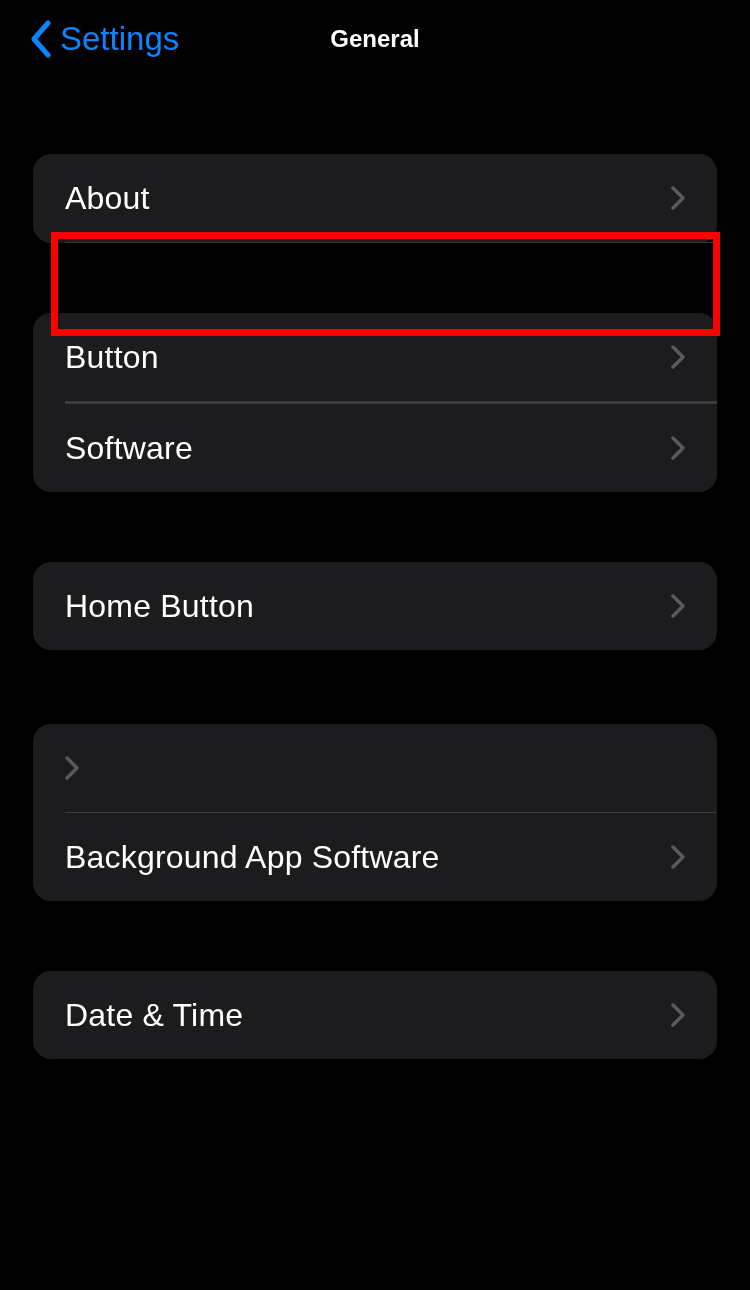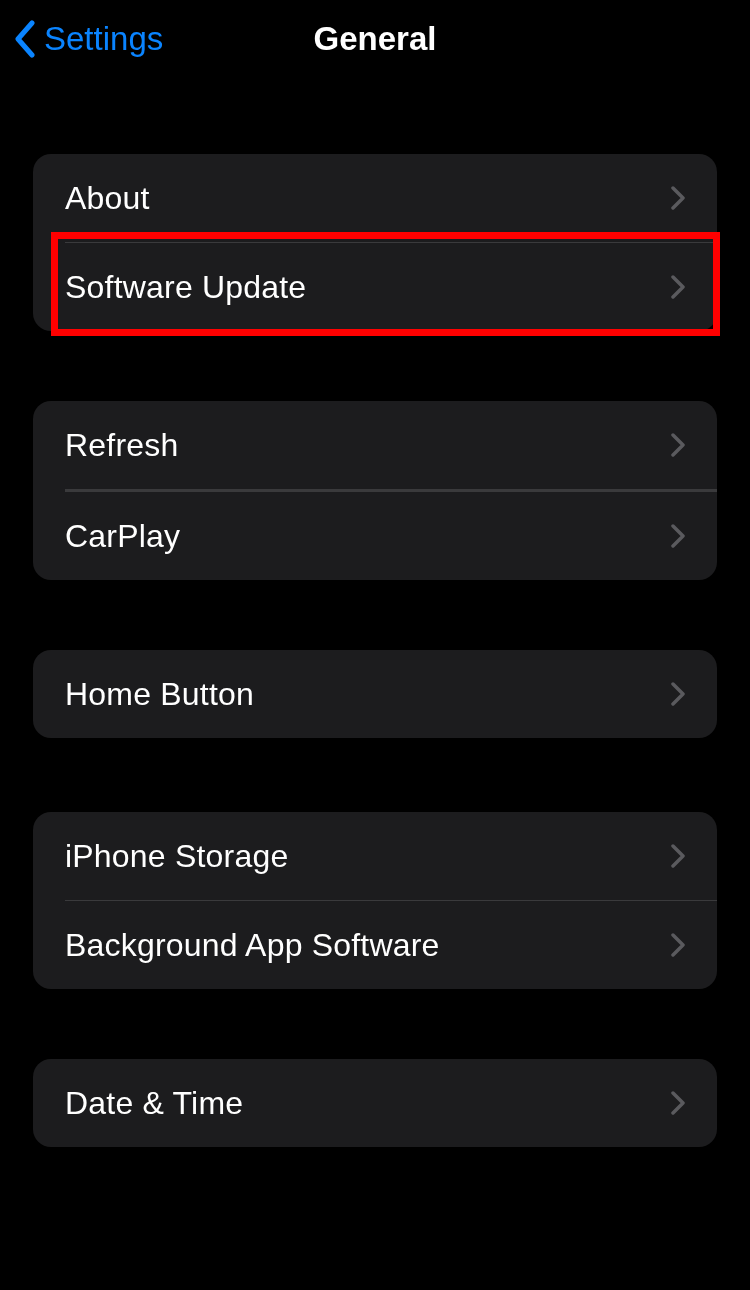--- a/index.html
+++ b/index.html
@@ -21,33 +21,33 @@
       display: flex;
       align-items: center;
       position: relative;
     }
     .back-button {
       display: flex;
       align-items: center;
       color: #0a84ff;
       font-size: 33px;
       font-weight: 400;
-      padding-left: 14px;
+      padding-left: 30px;
       cursor: pointer;
     }
     .back-chevron {
       margin-right: 8px;
       display: flex;
       align-items: center;
     }
     .title {
       position: absolute;
       left: 50%;
       transform: translateX(-50%);
-      font-size: 33px;
+      font-size: 24px;
       font-weight: 600;
       color: #ffffff;
     }
     .content {
       padding: 0 33px;
       padding-top: 76px;
     }
     .section {
       background: #1c1c1e;
       border-radius: 18px;
@@ -118,45 +118,37 @@
   <div class="section" style="position:relative;">
     <div class="row">
       <span class="row-label">About</span>
       <span class="chevron">
         <svg width="14" height="24" viewBox="0 0 14 24" fill="none">
             <path d="M2 2 L12 12 L2 22" stroke="#5a5a5e" stroke-width="3.5" stroke-linecap="round" stroke-linejoin="round"></path>
           </svg>
       </span>
     </div>
     <div class="divider"></div>
-    <div class="row">
-      <span class="row-label">Software Update</span>
-      <span class="chevron">
-        <svg width="14" height="24" viewBox="0 0 14 24" fill="none">
-            <path d="M2 2 L12 12 L2 22" stroke="#5a5a5e" stroke-width="3.5" stroke-linecap="round" stroke-linejoin="round"></path>
-          </svg>
-      </span>
-    </div>
     <div class="highlight-box"></div>
   </div>
 
   <div class="section">
     <div class="row">
-      <span class="row-label">Refresh</span>
+      <span class="row-label">Button</span>
       <span class="chevron">
         <svg width="14" height="24" viewBox="0 0 14 24" fill="none">
             <path d="M2 2 L12 12 L2 22" stroke="#5a5a5e" stroke-width="3.5" stroke-linecap="round" stroke-linejoin="round"></path>
           </svg>
       </span>
     </div>
     <div class="divider"></div>
     <div class="divider"></div>
     <div class="divider"></div>
     <div class="row">
-      <span class="row-label">CarPlay</span>
+      <span class="row-label">Software</span>
       <span class="chevron">
         <svg width="14" height="24" viewBox="0 0 14 24" fill="none">
             <path d="M2 2 L12 12 L2 22" stroke="#5a5a5e" stroke-width="3.5" stroke-linecap="round" stroke-linejoin="round"></path>
           </svg>
       </span>
     </div>
   </div>
 
   <div class="section tight">
     <div class="row">
@@ -164,21 +156,20 @@
       <span class="chevron">
         <svg width="14" height="24" viewBox="0 0 14 24" fill="none">
             <path d="M2 2 L12 12 L2 22" stroke="#5a5a5e" stroke-width="3.5" stroke-linecap="round" stroke-linejoin="round"></path>
           </svg>
       </span>
     </div>
   </div>
 
   <div class="section">
     <div class="row">
-      <span class="row-label">iPhone Storage</span>
       <span class="chevron">
         <svg width="14" height="24" viewBox="0 0 14 24" fill="none">
             <path d="M2 2 L12 12 L2 22" stroke="#5a5a5e" stroke-width="3.5" stroke-linecap="round" stroke-linejoin="round"></path>
           </svg>
       </span>
     </div>
     <div class="divider"></div>
     <div class="row">
       <span class="row-label">Background App Software</span>
       <span class="chevron">

